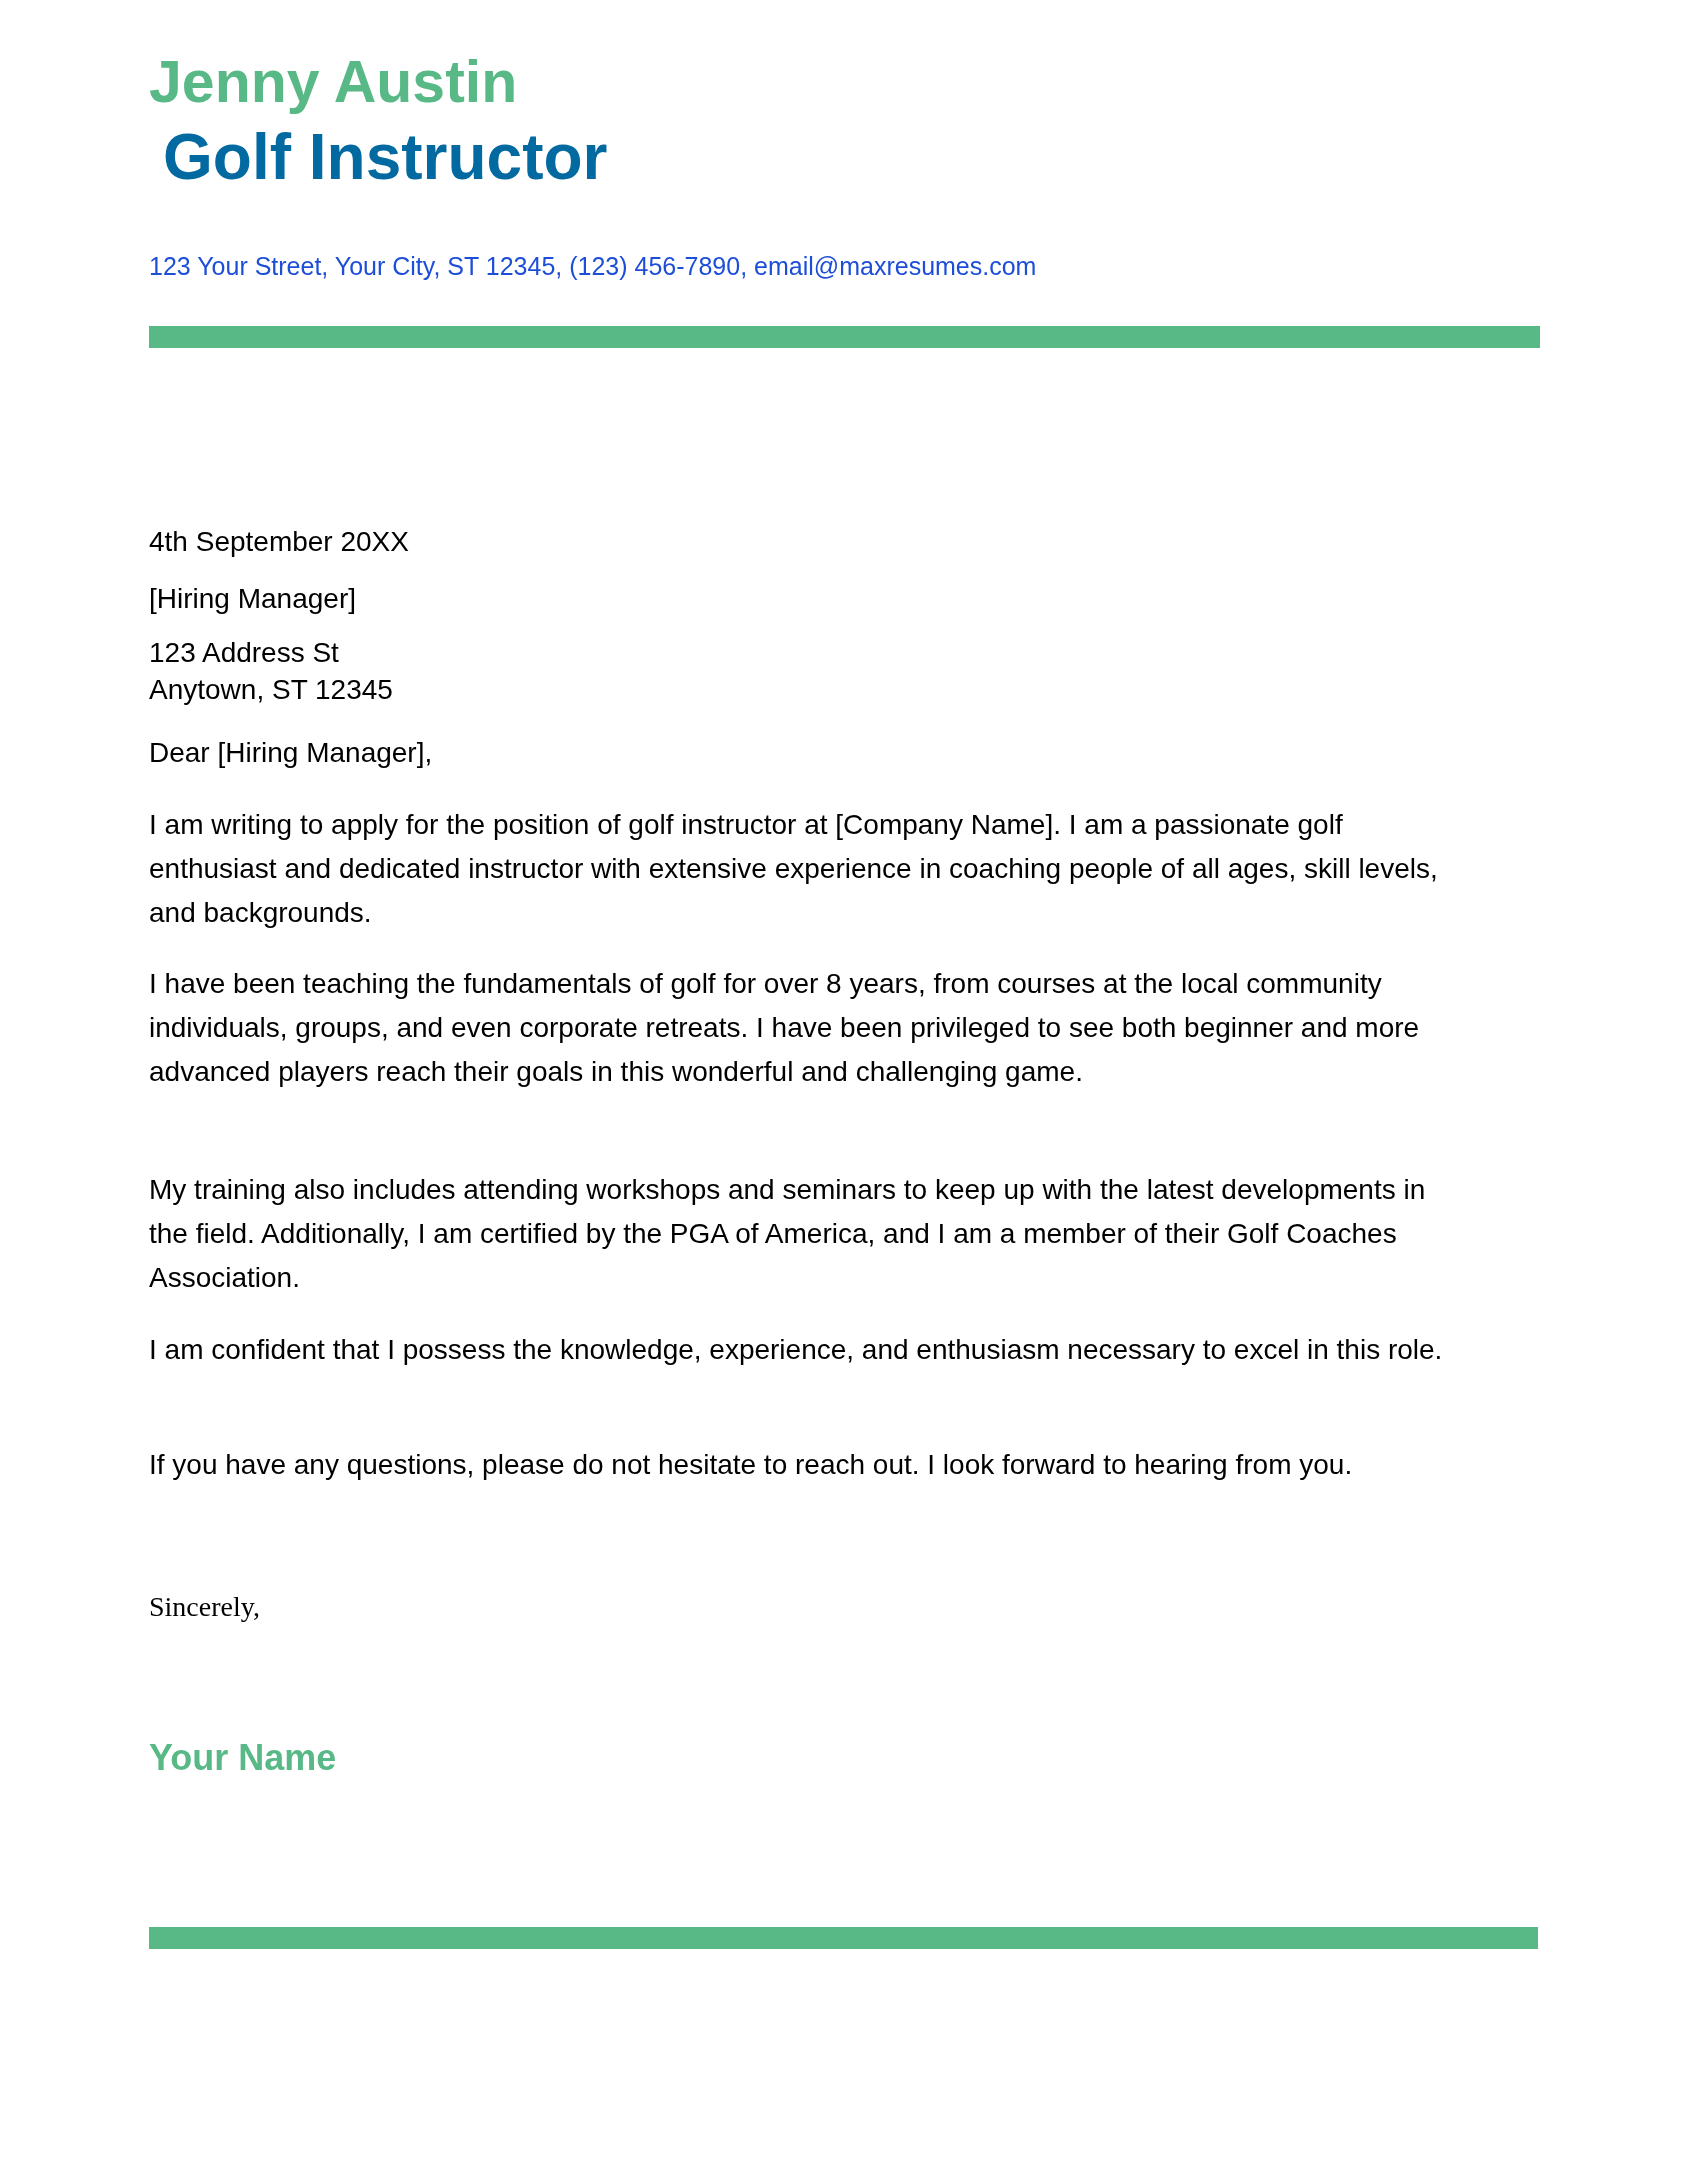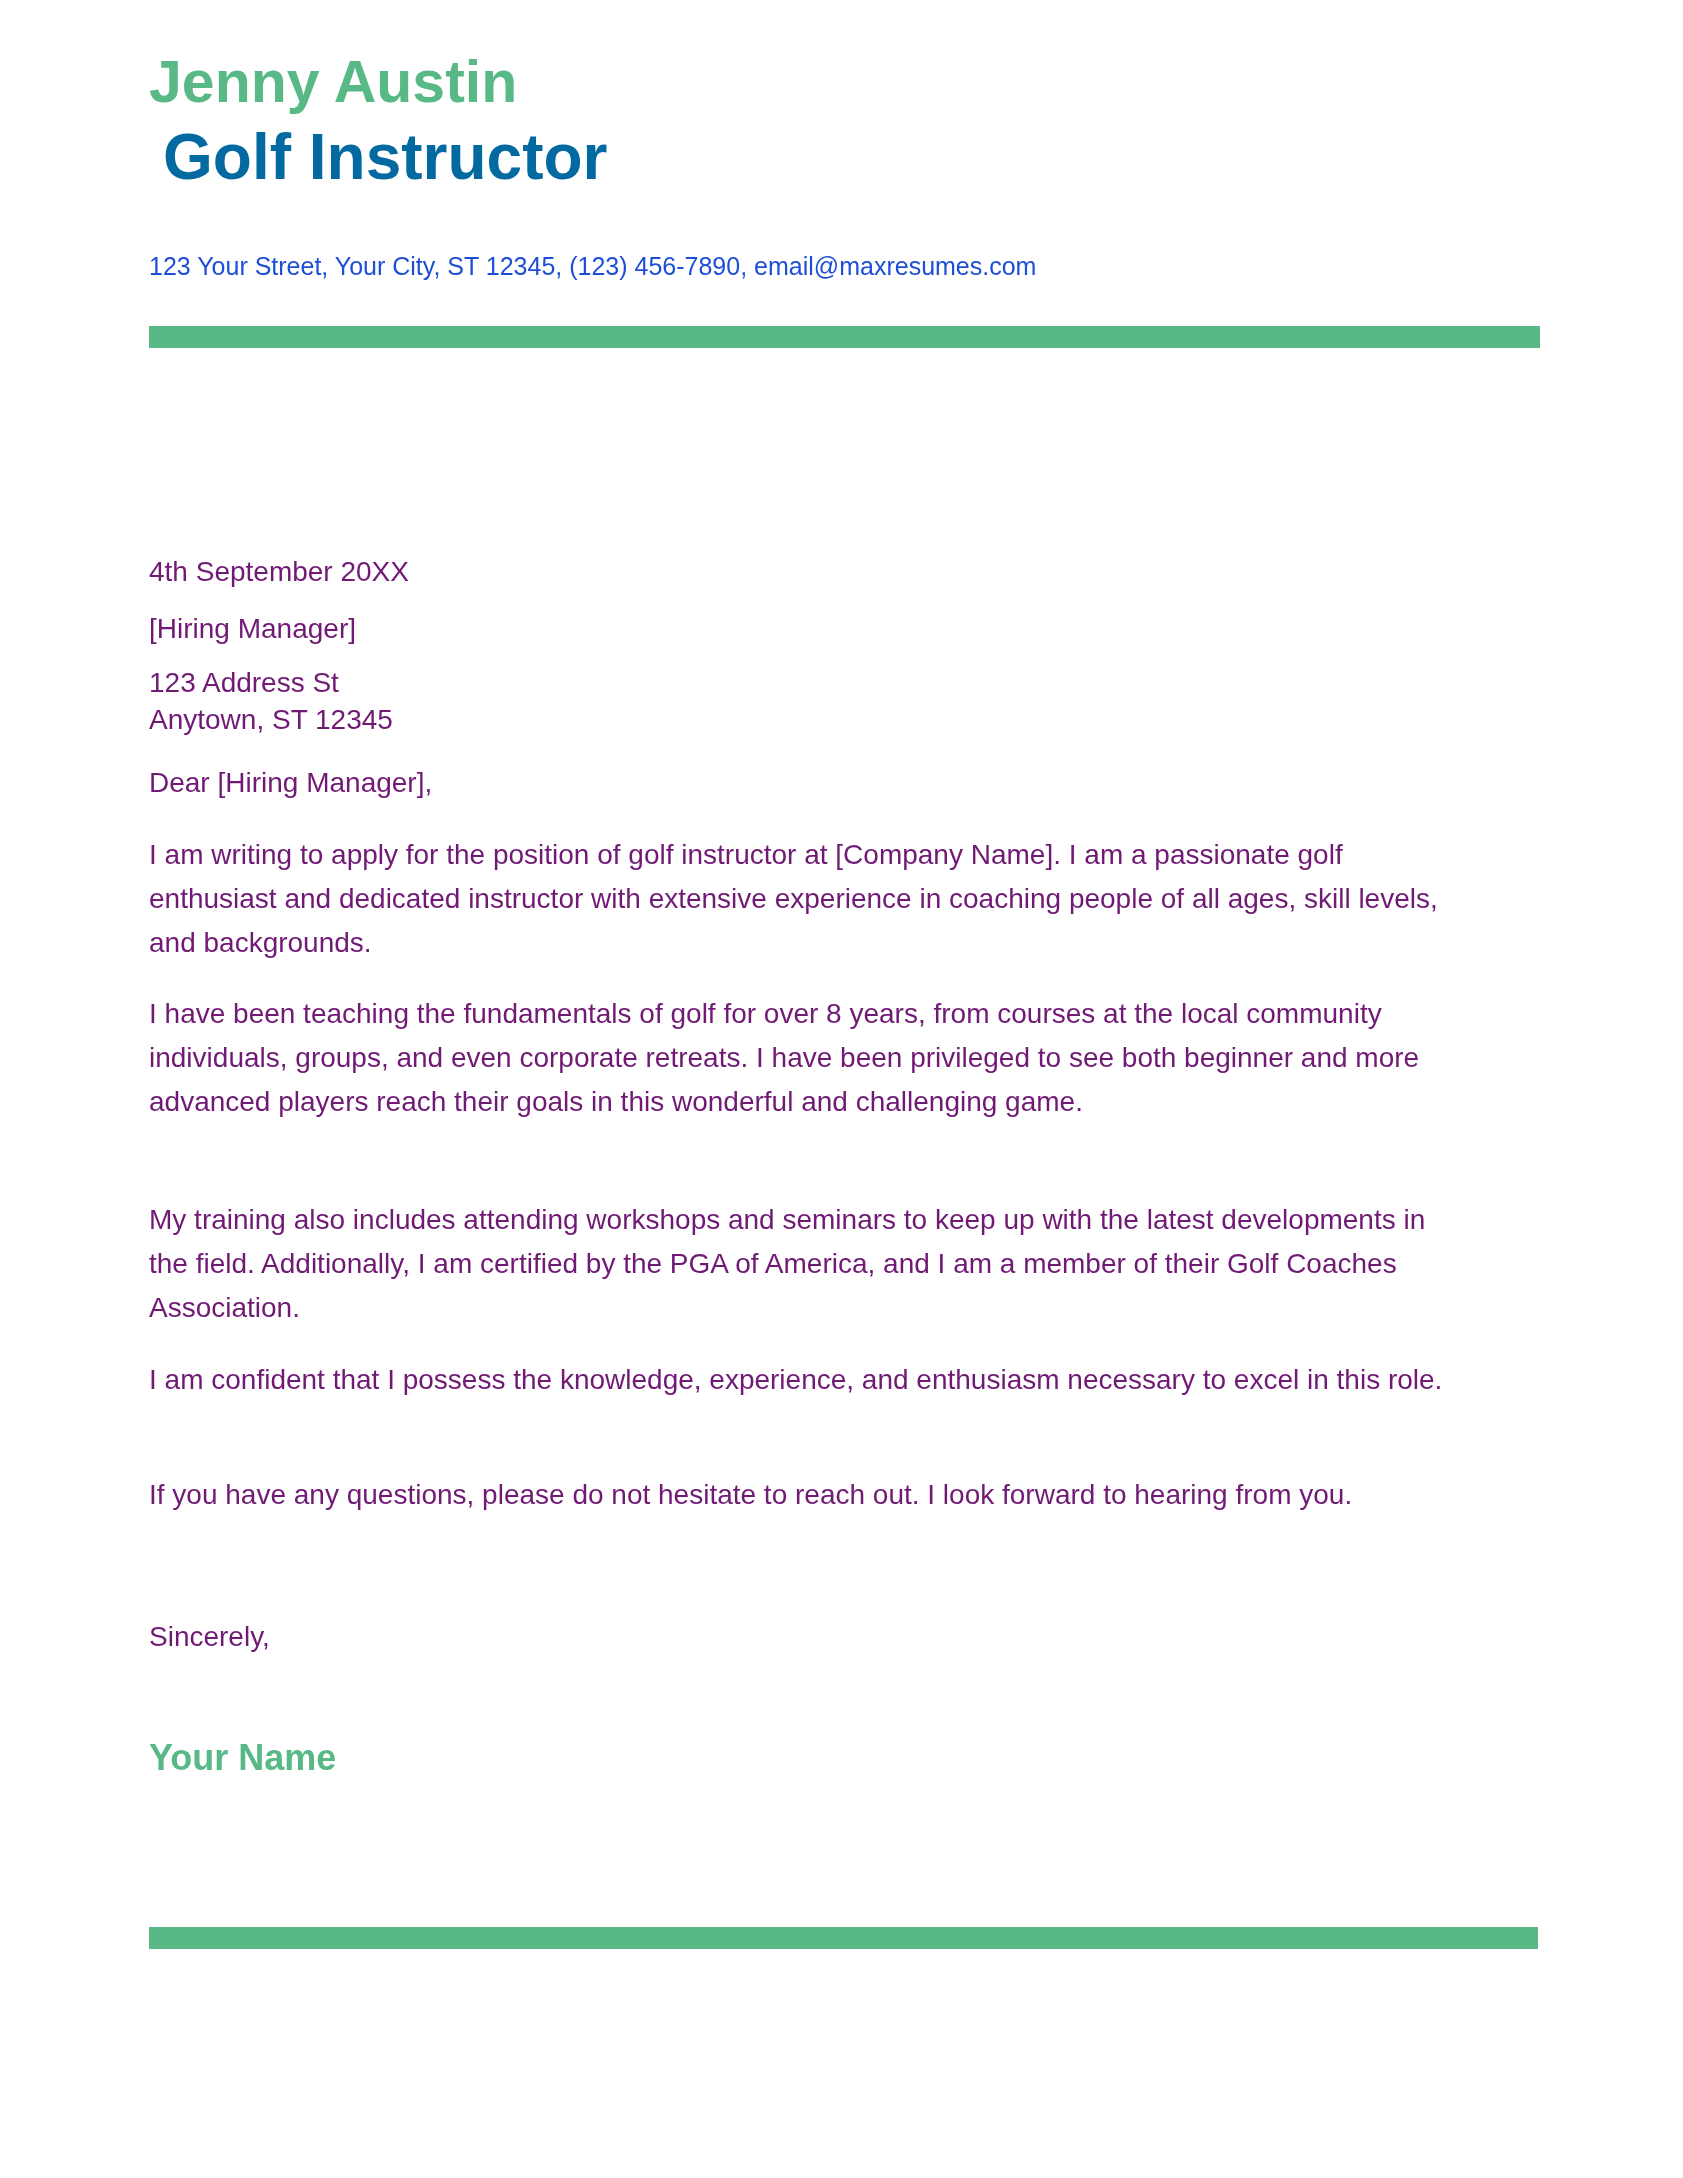--- a/index.html
+++ b/index.html
@@ -42,22 +42,21 @@
     left: 149px;
     height: 22px;
     background: #58b987;
   }
   .bar-top { top: 326px; width: 1391px; }
   .bar-bottom { top: 1927px; width: 1389px; }
 
   .body-text {
     font-size: 28px;
     line-height: 44px;
-    color: #701a75;
-    margin-top: 30px;
+    color: #000000;
   }
   .addr { line-height: 37px; }
   .line { display: block; white-space: nowrap; }
 
   .sig-name {
     top: 1736px;
     font-size: 36px;
     line-height: 44px;
     font-weight: bold;
     color: #58b987;
@@ -100,18 +99,18 @@
   </div>
 
   <div class="abs body-text" style="top:1328px;">
     <span class="line">I am confident that I possess the knowledge, experience, and enthusiasm necessary to excel in this role.</span>
   </div>
 
   <div class="abs body-text" style="top:1443px;">
     <span class="line">If you have any questions, please do not hesitate to reach out. I look forward to hearing from you.</span>
   </div>
 
-  <div class="abs body-text" style="top:1585px;">Sincerely,</div>
+  <div class="abs body-text" style="top:1585px;font-family:Liberation Serif, serif;">Sincerely,</div>
   <div class="abs sig-name">Your Name</div>
 
   <div class="bar bar-bottom"></div>
 </div>
 
 
 </body></html>

